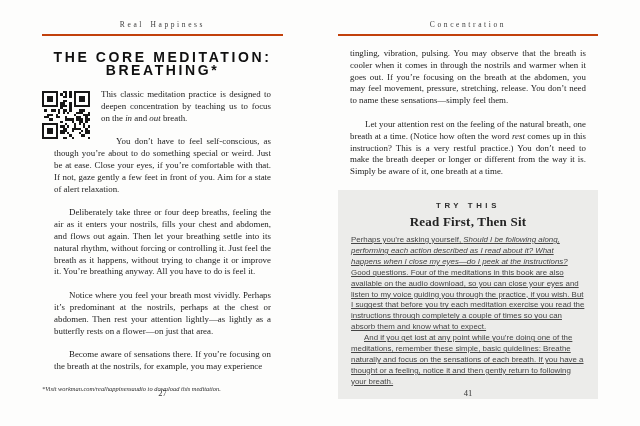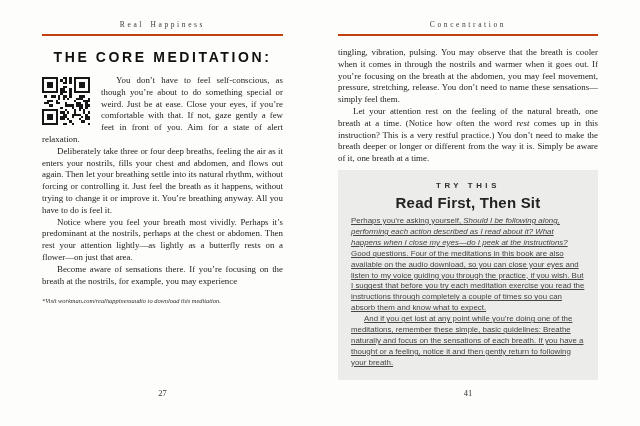--- a/index.html
+++ b/index.html
@@ -25,21 +25,21 @@
     font-family:"Liberation Sans","DejaVu Sans",sans-serif;
     font-weight:bold; font-size:14px; letter-spacing:2.6px;
     color:#101010; line-height:13px;
   }
 
   .body-text {
     margin-top:11px;
     font-size:8.9px; line-height:11.8px; color:#1c1c1c;
     text-align:justify;
   }
-  .body-text p { margin:0; }
+  .body-text p { margin:12px; }
   .body-text p.ind { text-indent:15px; }
   .body-text i { font-style:italic; }
 
   .qr-float { float:left; width:48px; height:48px; margin:2px 11px 3px 0; }
   .qr-float svg { display:block; }
 
   .footnote {
     margin-top:10px;
     font-size:6.4px; line-height:8px; font-style:italic; color:#2b2b2b;
     text-align:left;
@@ -56,22 +56,22 @@
     padding:11px 13px 11px 13px;
   }
   .try-label {
     text-align:center;
     font-family:"Liberation Sans","DejaVu Sans",sans-serif;
     font-weight:bold; font-size:7.8px; letter-spacing:3.6px;
     color:#2e2e2e; margin:0 0 4px 0;
   }
   .try-title {
     text-align:center;
-    font-family:Liberation Sans, sans-serif;
-    font-weight:bold; font-size:15px; letter-spacing:0.2px;
+    font-family:Liberation Serif, serif;
+    font-weight:bold; font-size:13px; letter-spacing:0.2px;
     color:#232323; margin:0 0 5px 0;
   }
   .try-body {
     font-family:"Liberation Sans","DejaVu Sans",sans-serif;
     font-size:7.9px; line-height:10.9px; color:#454545;
     text-align:left;
   }
   .try-body p { margin:0;text-decoration:underline; }
   .try-body p.ind { text-indent:13px; }
   .try-body i { font-style:italic; }
@@ -79,20 +79,21 @@
 </head>
 <body>
 
 <div class="spread">
 
   <div class="page page-left">
     <div class="running-head">Real Happiness</div>
 
     <div class="chapter-title">
       <div>THE CORE MEDITATION:</div>
+      <div>BREATHING*</div>
     </div>
 
     <div class="body-text">
       <span class="qr-float">
         <svg viewBox="0 0 21 21" width="48" height="48" shape-rendering="crispEdges" aria-hidden="true">
           <g id="qr-modules" fill="#161616">
               <rect x="9" y="0" width="1" height="1"></rect>
               <rect x="10" y="0" width="1" height="1"></rect>
               <rect x="12" y="0" width="1" height="1"></rect>
               <rect x="8" y="1" width="1" height="1"></rect>
@@ -203,20 +204,21 @@
               <rect x="2" y="2" width="3" height="3"></rect>
               <rect x="14" y="0" width="7" height="7"></rect>
               <rect x="15" y="1" width="5" height="5" fill="#fdfdfc"></rect>
               <rect x="16" y="2" width="3" height="3"></rect>
               <rect x="0" y="14" width="7" height="7"></rect>
               <rect x="1" y="15" width="5" height="5" fill="#fdfdfc"></rect>
               <rect x="2" y="16" width="3" height="3"></rect>
             </g>
         </svg>
       </span>
+      <p><span>This classic meditation practice is designed to deepen concentration by teaching us to focus on the </span><i>in</i><span> and </span><i>out</i><span> breath.</span></p>
       <p class="ind"><span>You don’t have to feel self-conscious, as though you’re about to do something special or weird. Just be at ease. Close your eyes, if you’re comfortable with that. If not, gaze gently a few feet in front of you. Aim for a state of alert relaxation.</span></p>
       <p class="ind"><span>Deliberately take three or four deep breaths, feeling the air as it enters your nostrils, fills your chest and abdomen, and flows out again. Then let your breathing settle into its natural rhythm, without forcing or controlling it. Just feel the breath as it happens, without trying to change it or improve it. You’re breathing anyway. All you have to do is feel it.</span></p>
       <p class="ind"><span>Notice where you feel your breath most vividly. Perhaps it’s predominant at the nostrils, perhaps at the chest or abdomen. Then rest your attention lightly—as lightly as a butterfly rests on a flower—on just that area.</span></p>
       <p class="ind"><span>Become aware of sensations there. If you’re focusing on the breath at the nostrils, for example, you may experience</span></p>
     </div>
 
     <div class="footnote">*Visit workman.com/realhappinessaudio to download this meditation.</div>
 
     <div class="folio">27</div>
   </div>

